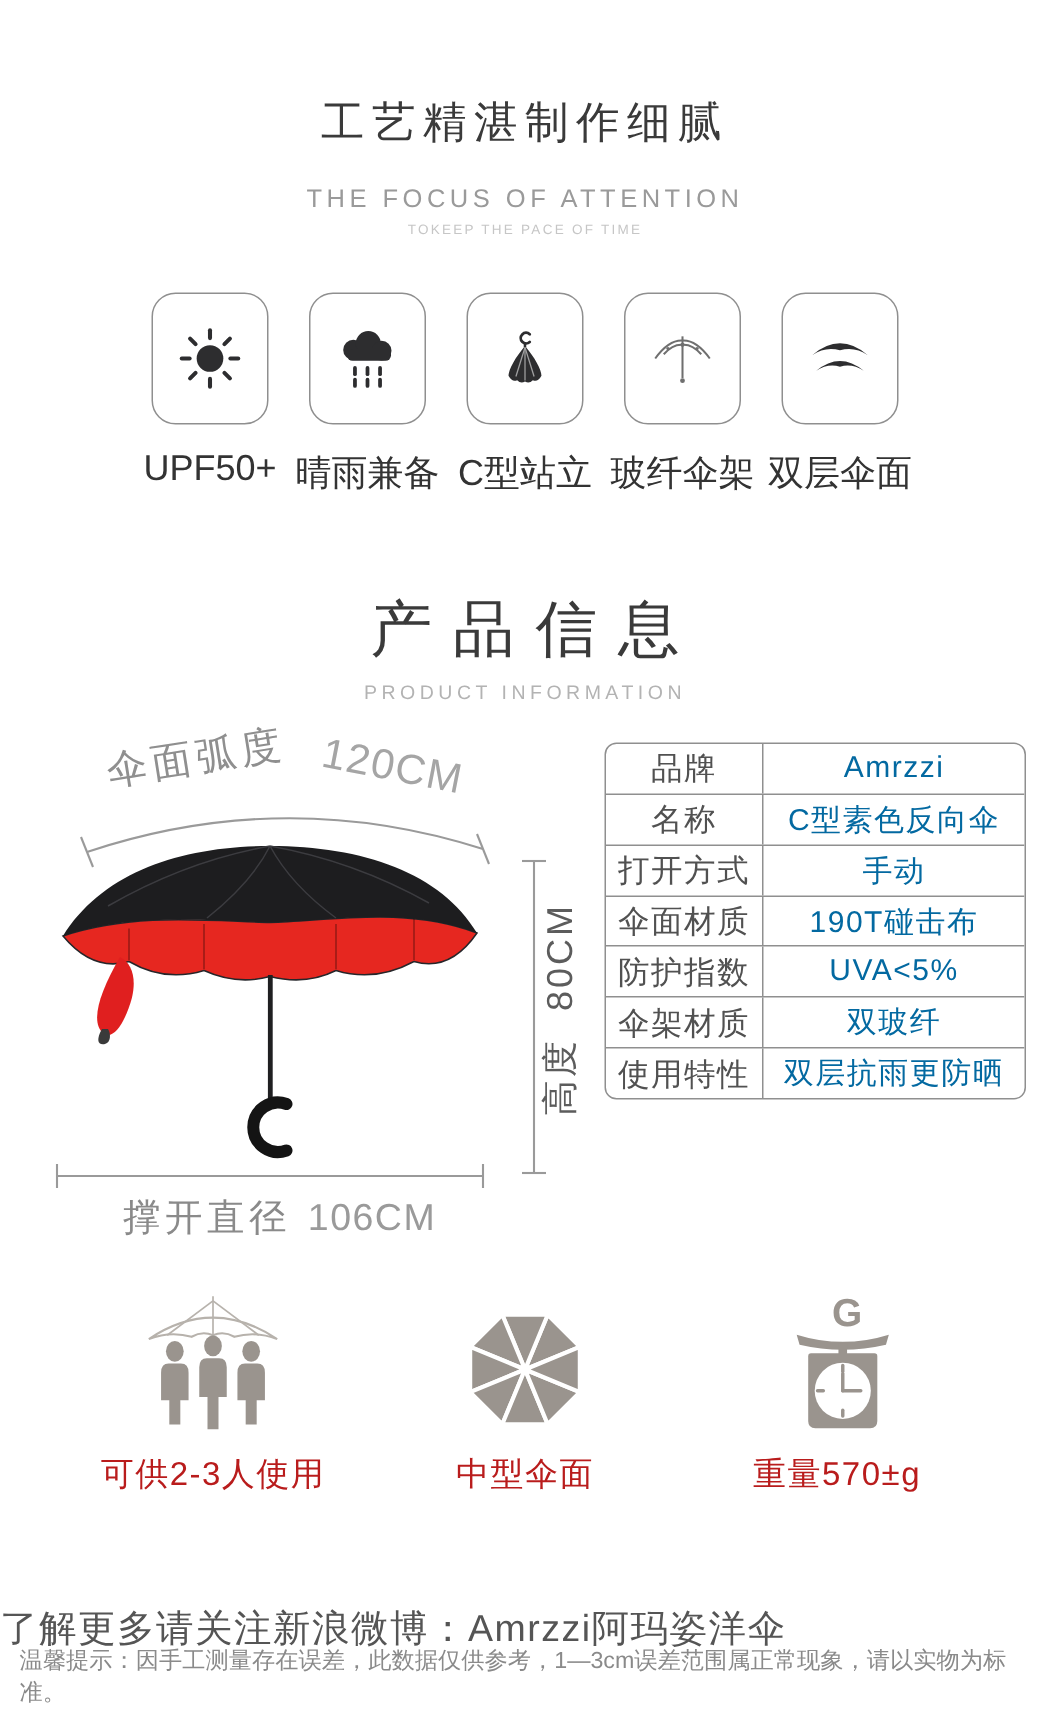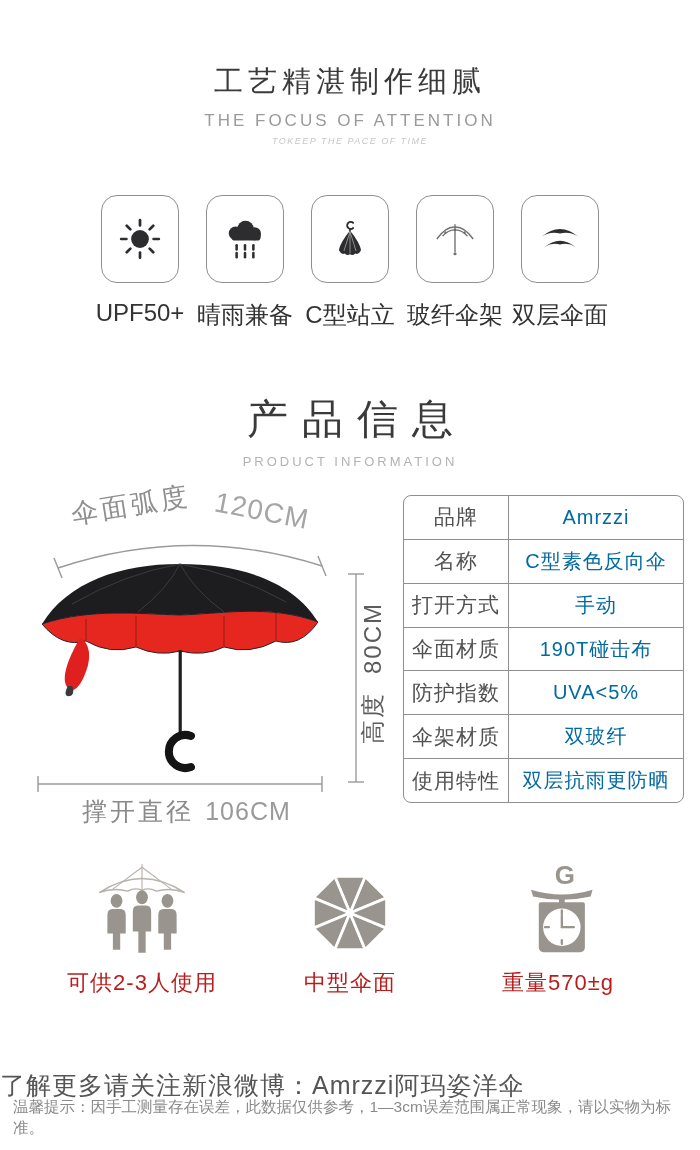--- a/index.html
+++ b/index.html
@@ -2,41 +2,41 @@
 <html><head>
 <meta charset="utf-8">
 <style>
   html,body{margin:0;padding:0;background:#fff;}
   body{font-family:"Liberation Sans","DejaVu Sans",sans-serif;}
   .page{position:relative;width:700px;height:1150px;background:#fff;overflow:hidden;}
 
   
   .header{position:absolute;top:62px;left:0;width:100%;text-align:center;}
   .main-title{font-size:29px;color:#3a3a3a;letter-spacing:5px;font-weight:400;}
-  .main-sub{margin-top:9px;font-size:17px;color:#9a9a9a;letter-spacing:3px;}
-  .main-tagline{margin-top:5px;font-size:9px;color:#c6c6c6;letter-spacing:1.5px;font-style:italic;}
+  .main-sub{margin-top:21px;font-size:17px;color:#9a9a9a;letter-spacing:3px;}
+  .main-tagline{margin-top:5px;font-size:9px;color:#c6c6c6;letter-spacing:1.5px;}
 
   
   .features{position:absolute;top:195px;left:0;width:100%;display:flex;justify-content:center;gap:25px;}
   .feature{width:80px;display:flex;flex-direction:column;align-items:center;}
   .feature-box{width:78px;height:88px;border:1.5px solid #8f8f8f;border-radius:16px;background:#fff;
     display:flex;align-items:center;justify-content:center;box-sizing:border-box;}
   .feature-label{margin-top:16px;font-size:24px;color:#333;white-space:nowrap;}
 
   
   .section-title{position:absolute;top:392px;left:0;width:100%;text-align:center;}
   .st-cn{font-size:41px;color:#3a3a3a;letter-spacing:14px;font-weight:400;padding-left:14px;}
   .st-en{margin-top:7px;font-size:13px;color:#b3b3b3;letter-spacing:3px;}
 
   
   .figure{position:absolute;left:20px;top:478px;width:380px;height:352px;}
   .dim{stroke:#9a9a9a;stroke-width:1.4;fill:none;}
 
   
-  .spec-table{position:absolute;left:403px;top:495px;width:281px;height:308px;border:1px solid #8f8f8f;
+  .spec-table{position:absolute;left:403px;top:495px;width:281px;height:238px;border:1px solid #8f8f8f;
     border-radius:8px;display:flex;flex-direction:column;overflow:hidden;background:#fff;box-sizing:border-box;}
   .spec-row{flex:1;display:flex;border-bottom:1px solid #8f8f8f;}
   .spec-row:last-child{border-bottom:none;}
   .spec-label{width:105px;border-right:1px solid #8f8f8f;display:flex;align-items:center;justify-content:center;
     font-size:21px;color:#515151;letter-spacing:1px;box-sizing:border-box;}
   .spec-value{flex:1;display:flex;align-items:center;justify-content:center;font-size:20px;color:#0369a1;
     letter-spacing:1px;white-space:nowrap;}
 
   
   .usage{position:absolute;top:862px;left:38px;width:624px;display:flex;}

